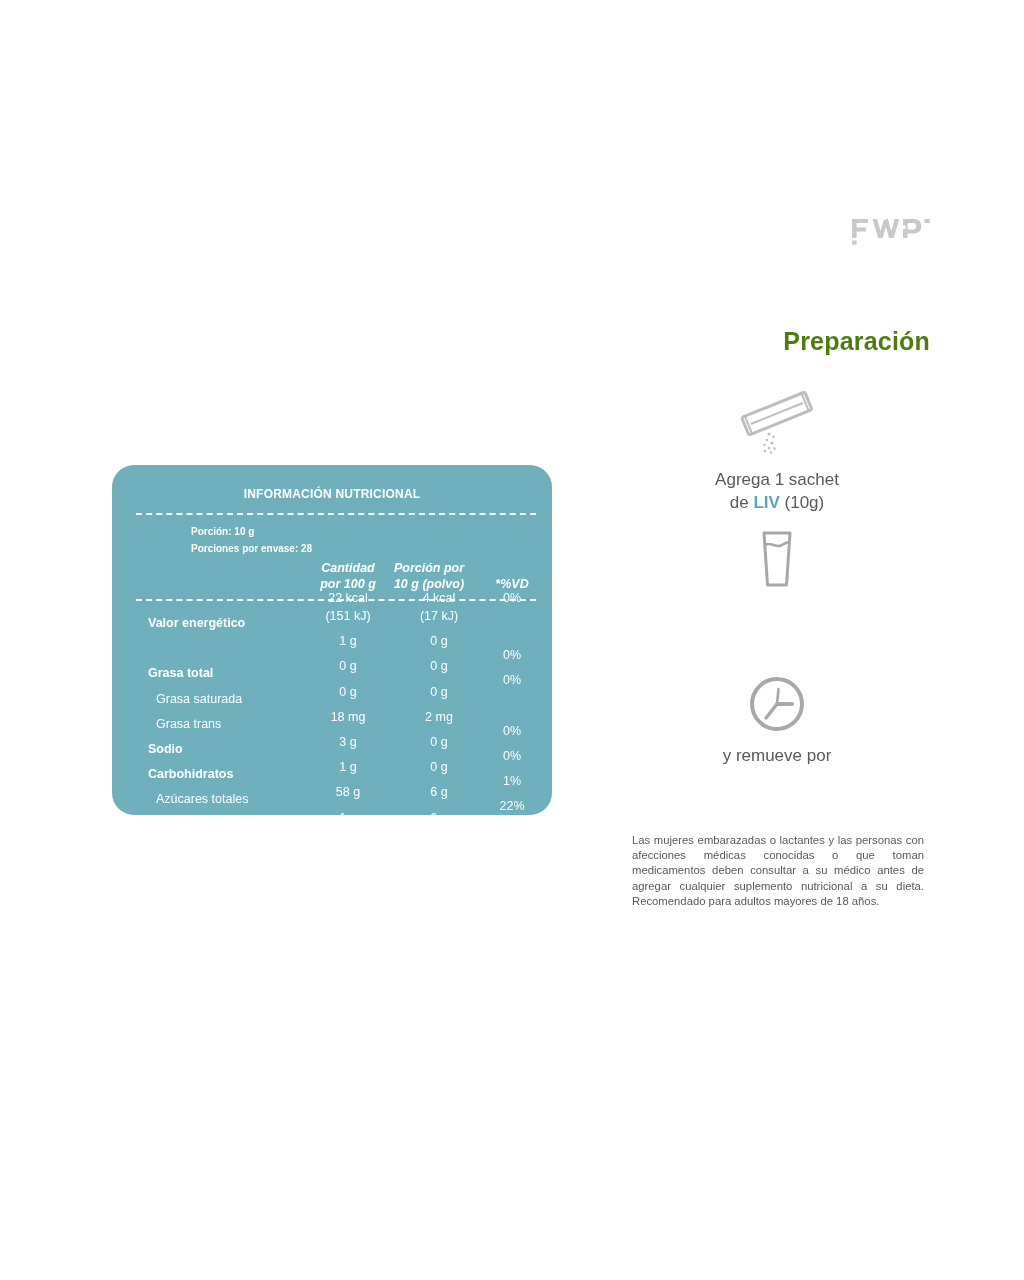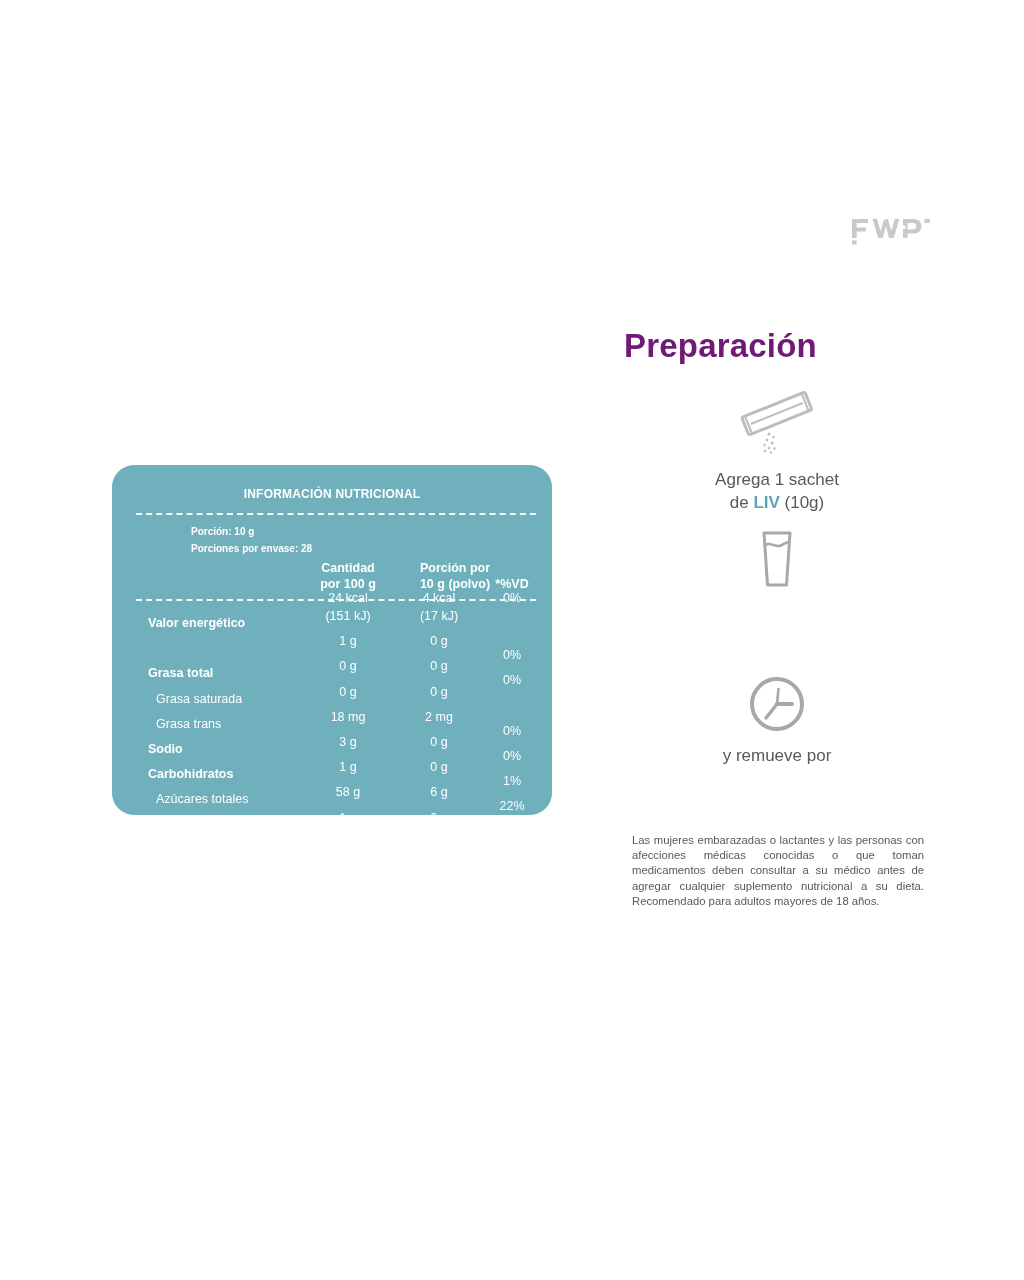--- a/index.html
+++ b/index.html
@@ -63,27 +63,28 @@
   
   #col-headers {
     position: absolute;
     top: 95px;
     left: 0;
     width: 100%;
     height: 40px;
     font-size: 12.5px;
     font-weight: bold;
     line-height: 16px;
+    font-style: italic;
   }
   .col-head {
     position: absolute;
     text-align: center;
   }
   #head-c1 { left: 194px; width: 84px; }
-  #head-c2 { left: 294px; width: 98px; }
+  #head-c2 { left: 268px; width: 98px; }
   #head-c3 { left: 372px; width: 56px; top: 16px; }
 
   
   .kcal-cell {
     position: absolute;
     top: 126px;
     font-size: 12.5px;
     text-align: center;
   }
   #kcal-c1 { left: 194px; width: 84px; }
@@ -130,24 +131,24 @@
     top: 216px;
     width: 78px;
     height: 30px;
   }
 
   #prep-heading {
     position: absolute;
     left: 0;
     top: 327px;
     width: 100%;
-    text-align: left;
-    font-size: 33px;
-    font-weight: bold;
-    color: #701a75;
+    text-align: right;
+    font-size: 25px;
+    font-weight: bold;
+    color: #4d7c0f;
     letter-spacing: 0.2px;
   }
 
   .prep-step {
     position: absolute;
     left: 0;
     width: 100%;
     text-align: center;
   }
   .step-icon {
@@ -201,21 +202,21 @@
     </div>
     <div class="col-head" id="head-c2">
       <div>Porción por</div>
       <div>10 g (polvo)</div>
     </div>
     <div class="col-head" id="head-c3">*%VD</div>
   </div>
 
   <div class="dashed-rule" id="rule-mid"></div>
 
-  <div class="kcal-cell" id="kcal-c1">24 kcal</div>
+  <div class="kcal-cell" id="kcal-c1">22 kcal</div>
   <div class="kcal-cell" id="kcal-c2">4 kcal</div>
   <div class="kcal-cell" id="kcal-c3">0%</div>
 
   <div id="nutrient-names">
     <div class="nut-row bold">Valor energético</div>
     <div class="nut-row reg">&nbsp;</div>
     <div class="nut-row bold">Grasa total</div>
     <div class="nut-row reg">Grasa saturada</div>
     <div class="nut-row reg">Grasa trans</div>
     <div class="nut-row bold">Sodio</div>

